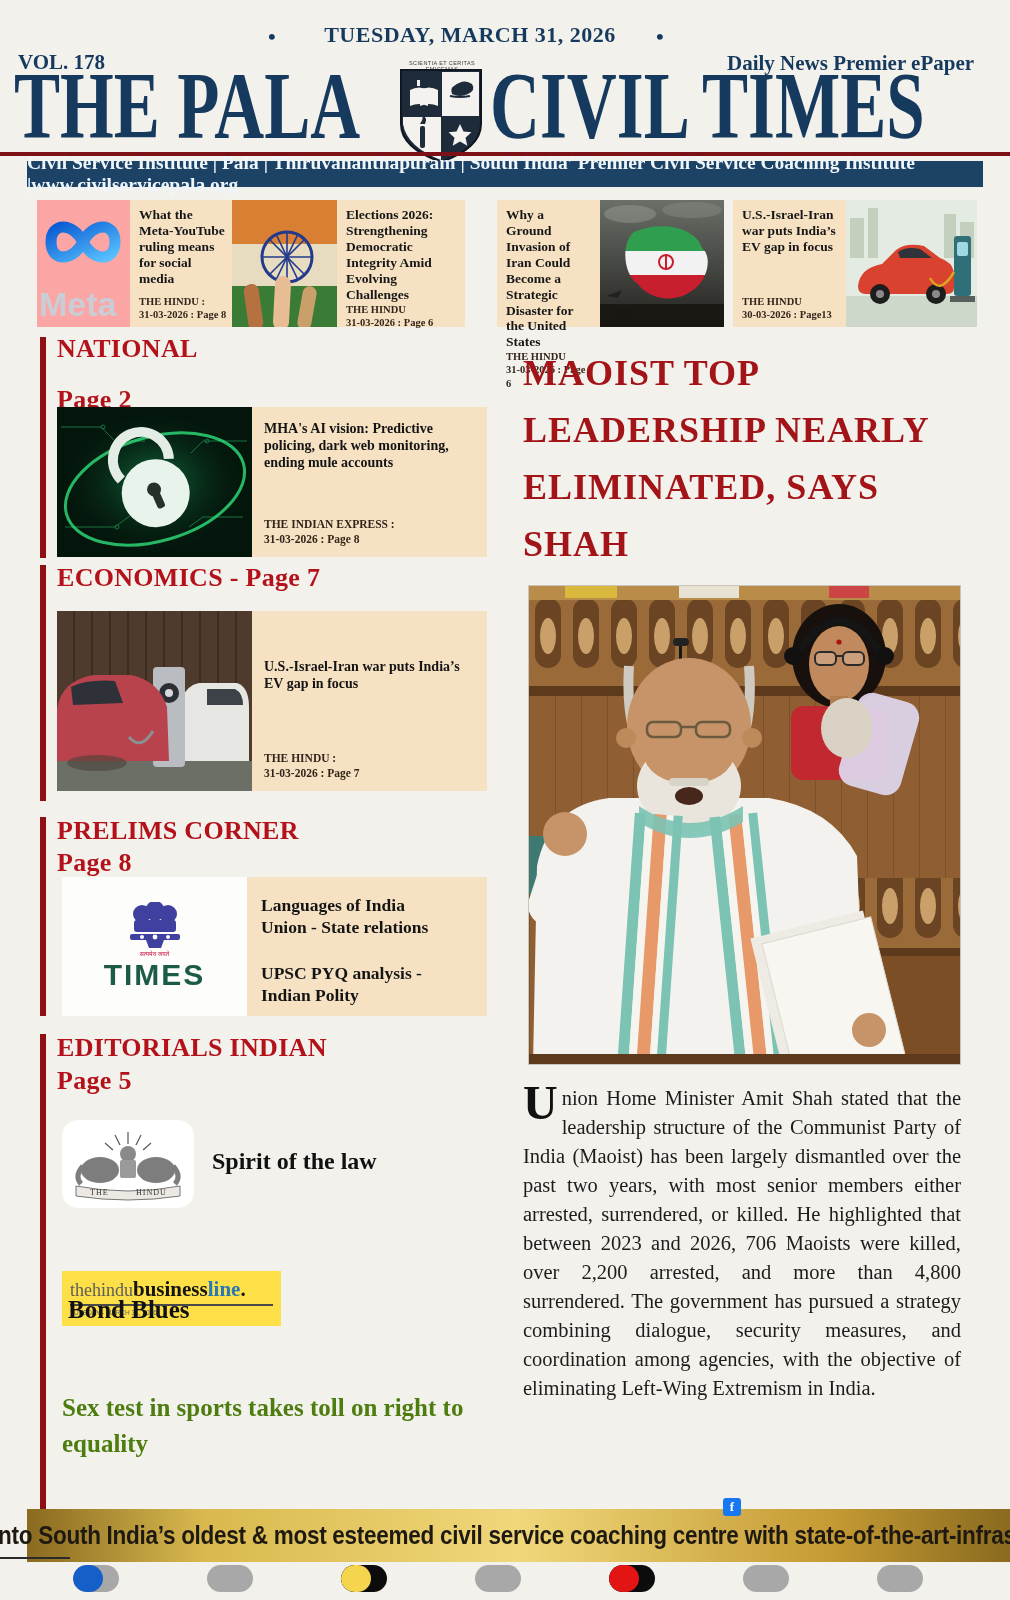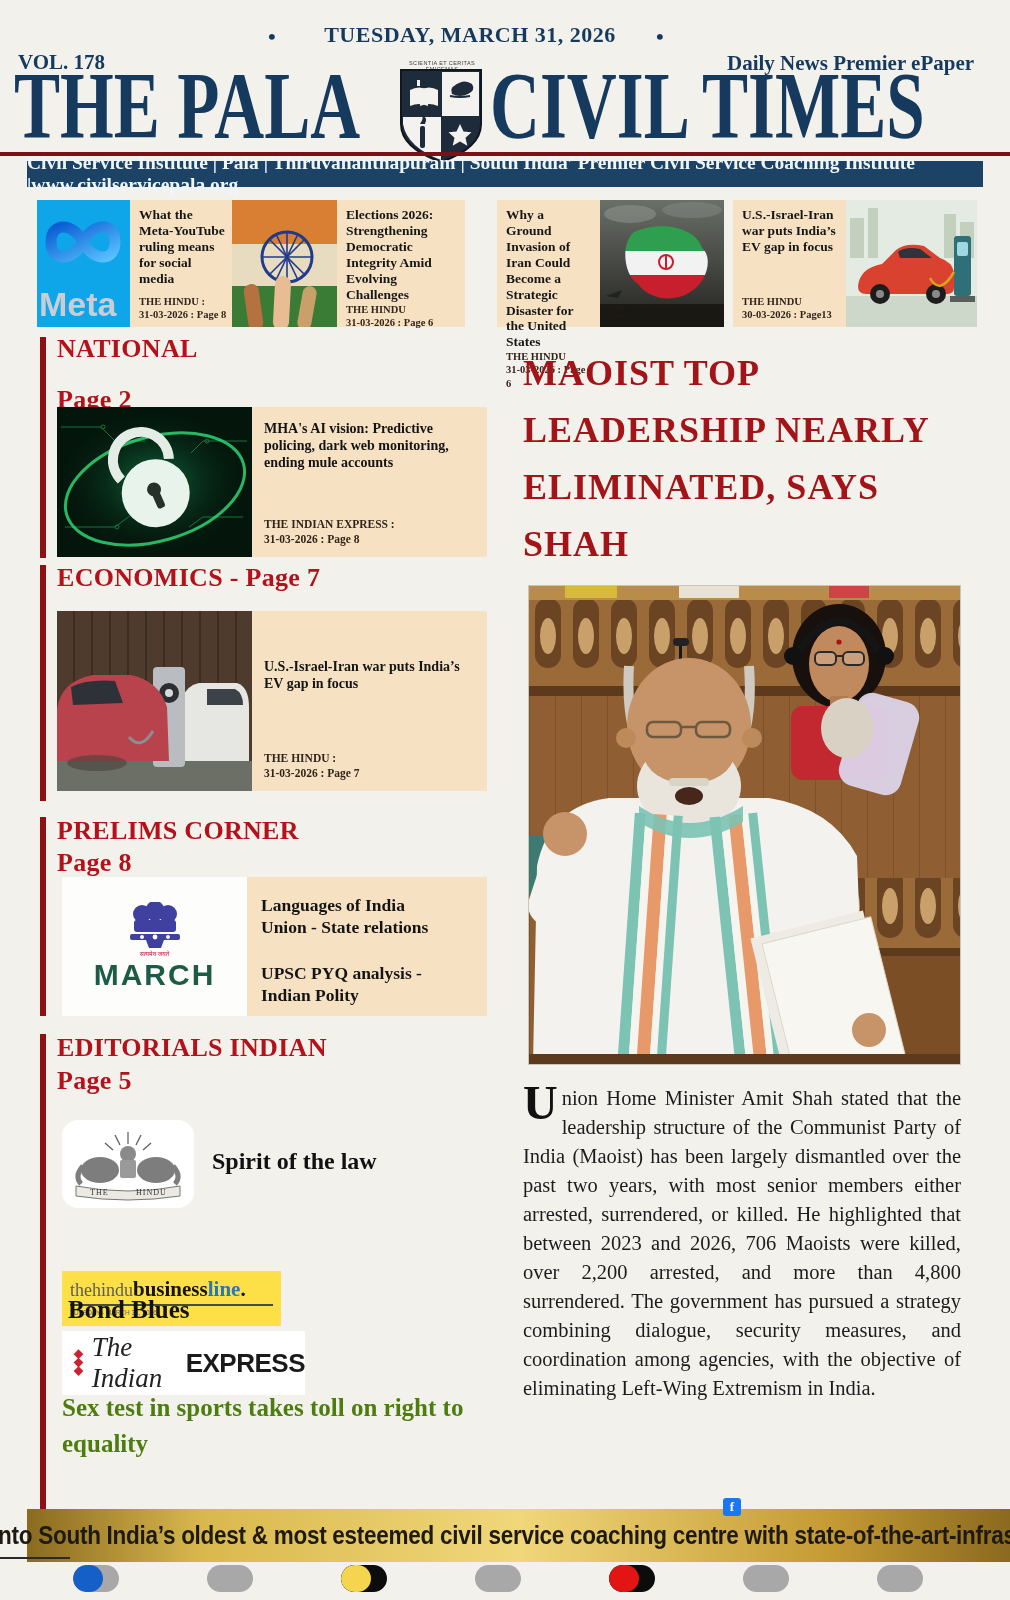--- a/index.html
+++ b/index.html
@@ -88,21 +88,21 @@
         background:linear-gradient(90deg,#8a6a1f 0%,#d9b94e 18%,#f0d77a 50%,#c49a33 82%,#8a6a1f 100%);}
   .gold span{font-family:"Liberation Sans",sans-serif;font-weight:700;font-size:25px;color:#1e1a12;
              white-space:nowrap;letter-spacing:-.3px;transform:scaleX(.9);}
   .fb{left:723px;top:1498px;width:18px;height:18px;background:#1877f2;border-radius:3px;color:#fff;
       font-size:13px;font-weight:bold;display:flex;align-items:center;justify-content:center;z-index:5;}
   .corner-line{left:0;top:1557px;width:70px;height:2px;background:#2a2a2a;}
   .pill-row{left:73px;top:1565px;display:flex;gap:88px;}
   .pill{width:46px;height:27px;border-radius:14px;position:relative;overflow:hidden;}
   .pill-cap{position:absolute;left:0;top:0;width:30px;height:27px;border-radius:14px;display:block;}
   
-  .meta-bg{background:#0ea5e9;width:93px;height:127px;}
+  .meta-bg{background:#fca5a5;width:93px;height:127px;}
   .flag-bg{width:105px;height:127px;}
   .iran-bg{width:124px;height:127px;background:linear-gradient(#6a6f68,#23221f);}
   .ev-bg{width:131px;height:127px;background:#e4ebe2;}
   .lock-bg{width:195px;height:150px;background:#04160c;}
   .chg-bg{width:195px;height:180px;
           background:repeating-linear-gradient(90deg,#4e3b2d 0 16px,#3c2d22 16px 18px);}
 </style>
 </head>
 <body>
 
@@ -338,21 +338,21 @@
           <rect x="10" y="32" width="50" height="6" rx="2"></rect>
           <path d="M26 38 h18 l-3 8 h-12 Z"></path>
         </g>
         <g fill="#fdfdfc">
             <circle cx="22" cy="35" r="2"></circle>
             <circle cx="35" cy="35" r="2.4"></circle>
             <circle cx="48" cy="35" r="2"></circle>
           </g>
       </svg>
       <div class="upsc-motto">सत्यमेव जयते</div>
-      <div class="upsc-word">MARCH</div>
+      <div class="upsc-word">TIMES</div>
     </div>
     <div class="pre-lines">
       <div class="pre-line">Languages of India</div>
       <div class="pre-line">Union - State relations</div>
       <div class="pre-gap"></div>
       <div class="pre-line">UPSC PYQ analysis -</div>
       <div class="pre-line">Indian Polity</div>
     </div>
   </div>
 
@@ -383,31 +383,20 @@
   <div class="abs ed-h1">Spirit of the law</div>
 
   <div class="abs bl-card">
     <div class="bl-row">
       <span class="bl-pre">thehindu</span><span class="bl-bold">business</span><span class="bl-acc">line</span><span class="bl-dot">.</span>
     </div>
     <div class="bl-date">TUESDAY - MARCH 31, 2026</div>
   </div>
   <div class="abs ed-h2">Bond Blues</div>
 
-  <div class="abs ie-card">
-    <svg width="18" height="34" viewBox="0 0 18 34">
-      <g fill="#cf2030">
-        <rect x="4" y="1" width="9" height="9" transform="rotate(45 8.5 5.5)"></rect>
-        <rect x="4" y="12" width="9" height="9" transform="rotate(45 8.5 16.5)"></rect>
-        <rect x="4" y="23" width="9" height="9" transform="rotate(45 8.5 27.5)"></rect>
-      </g>
-    </svg>
-    <span class="ie-italic">The Indian</span>
-    <span class="ie-bold">EXPRESS</span>
-  </div>
   <div class="abs ed-h3">Sex test in sports takes toll on right to equality</div>
 
   <div class="abs main-headline">MAOIST TOP LEADERSHIP NEARLY ELIMINATED, SAYS SHAH</div>
 
   <div class="abs photo">
     <svg width="431" height="478" viewBox="0 0 431 478">
       <defs>
         <pattern id="arch" width="38" height="90" patternUnits="userSpaceOnUse">
           <rect width="38" height="90" fill="#9a6a38"></rect>
           <rect x="6" y="12" width="26" height="70" rx="13" fill="#6b4423"></rect>

